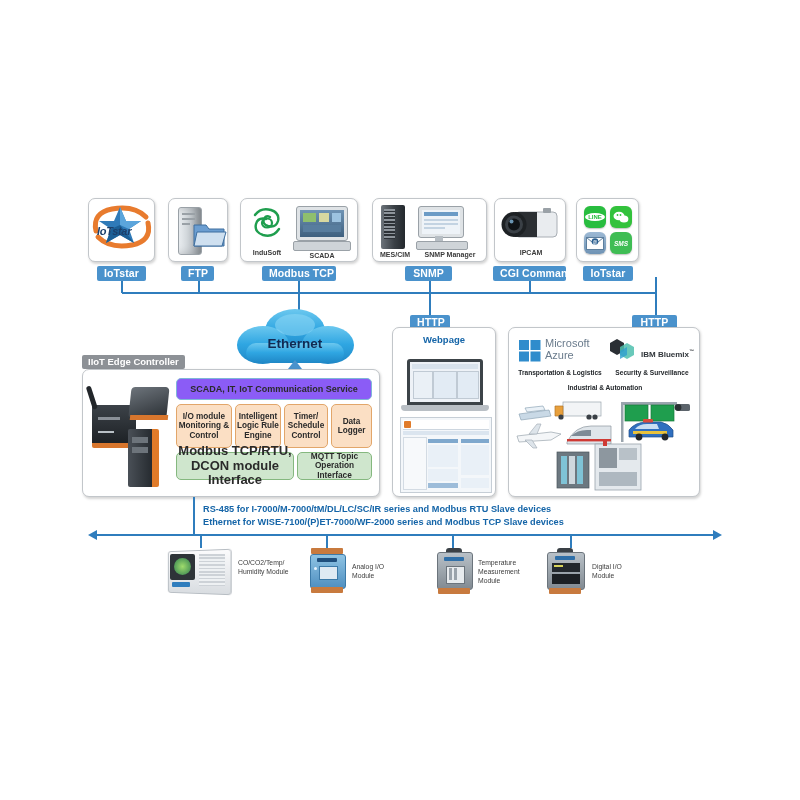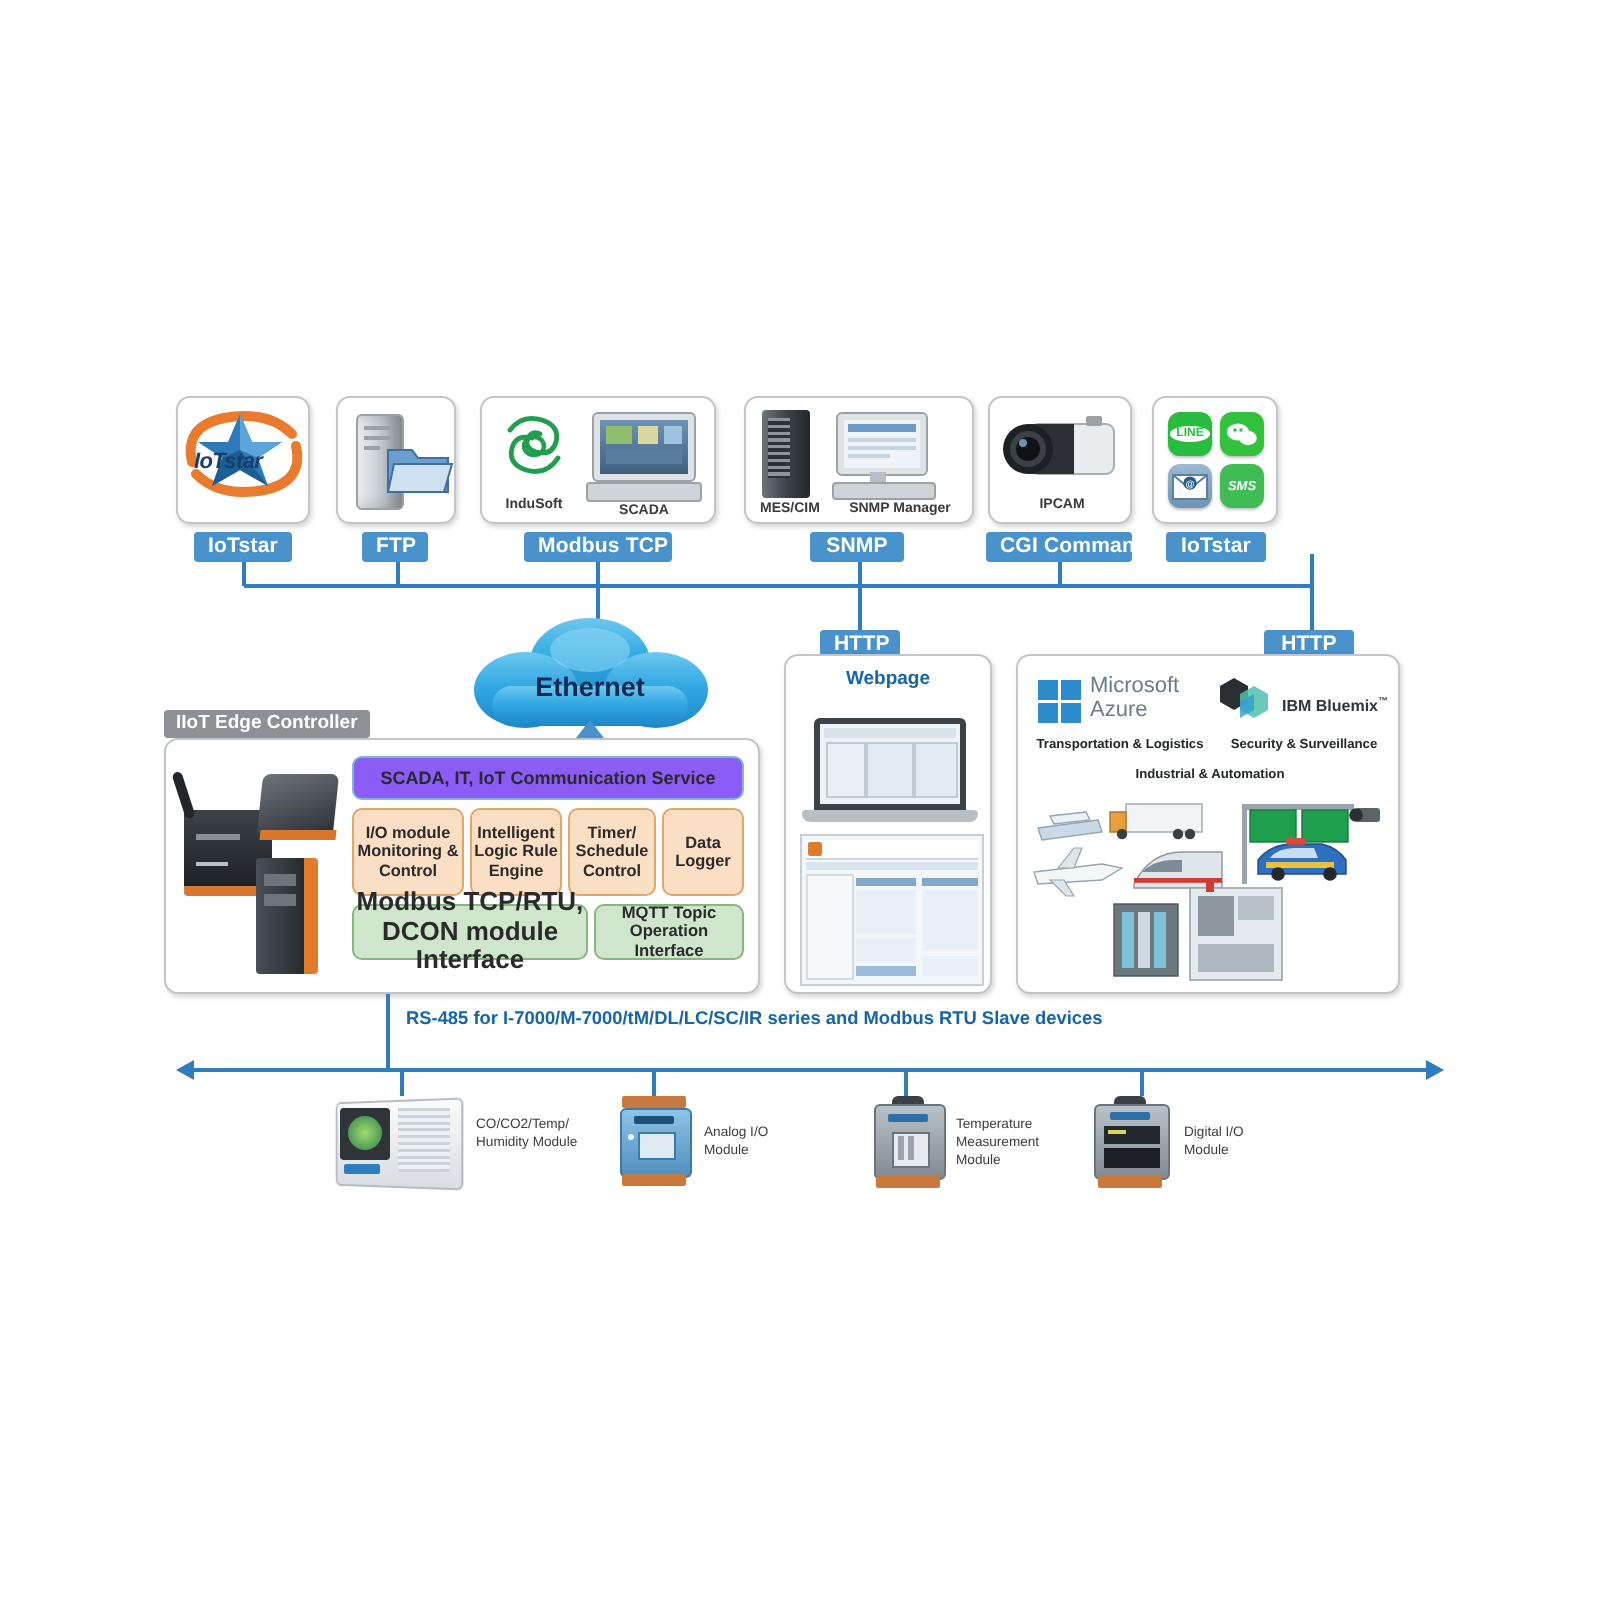--- a/index.html
+++ b/index.html
@@ -386,20 +386,21 @@
         <rect x="84" y="52" width="18" height="20" fill="#8d979f"></rect>
         <rect x="104" y="52" width="18" height="12" fill="#b8c1c8"></rect>
         <rect x="84" y="76" width="38" height="14" fill="#aeb8c0"></rect>
         <rect x="88" y="44" width="4" height="6" fill="#cf3a34"></rect>
       </g>
     </svg>
   </div>
 
   <div class="conn vline" style="left:193px;top:497px;height:38px;"></div>
   <div class="bustext" style="left:203px;top:503px;">RS-485 for I-7000/M-7000/tM/DL/LC/SC/IR series and Modbus RTU Slave devices</div>
+  <div class="bustext" style="left:203px;top:516px;">Ethernet for WISE-7100/(P)ET-7000/WF-2000 series and Modbus TCP Slave devices</div>
 
   <div class="conn hline" style="left:96px;top:534px;width:618px;height:2.4px;"></div>
   <div class="arrowL" style="left:88px;top:530px;"></div>
   <div class="arrowR" style="left:713px;top:530px;"></div>
 
   <div class="conn vline" style="left:200px;top:536px;height:12px;"></div>
   <div class="conn vline" style="left:326px;top:536px;height:12px;"></div>
   <div class="conn vline" style="left:452px;top:536px;height:12px;"></div>
   <div class="conn vline" style="left:570px;top:536px;height:12px;"></div>
 

